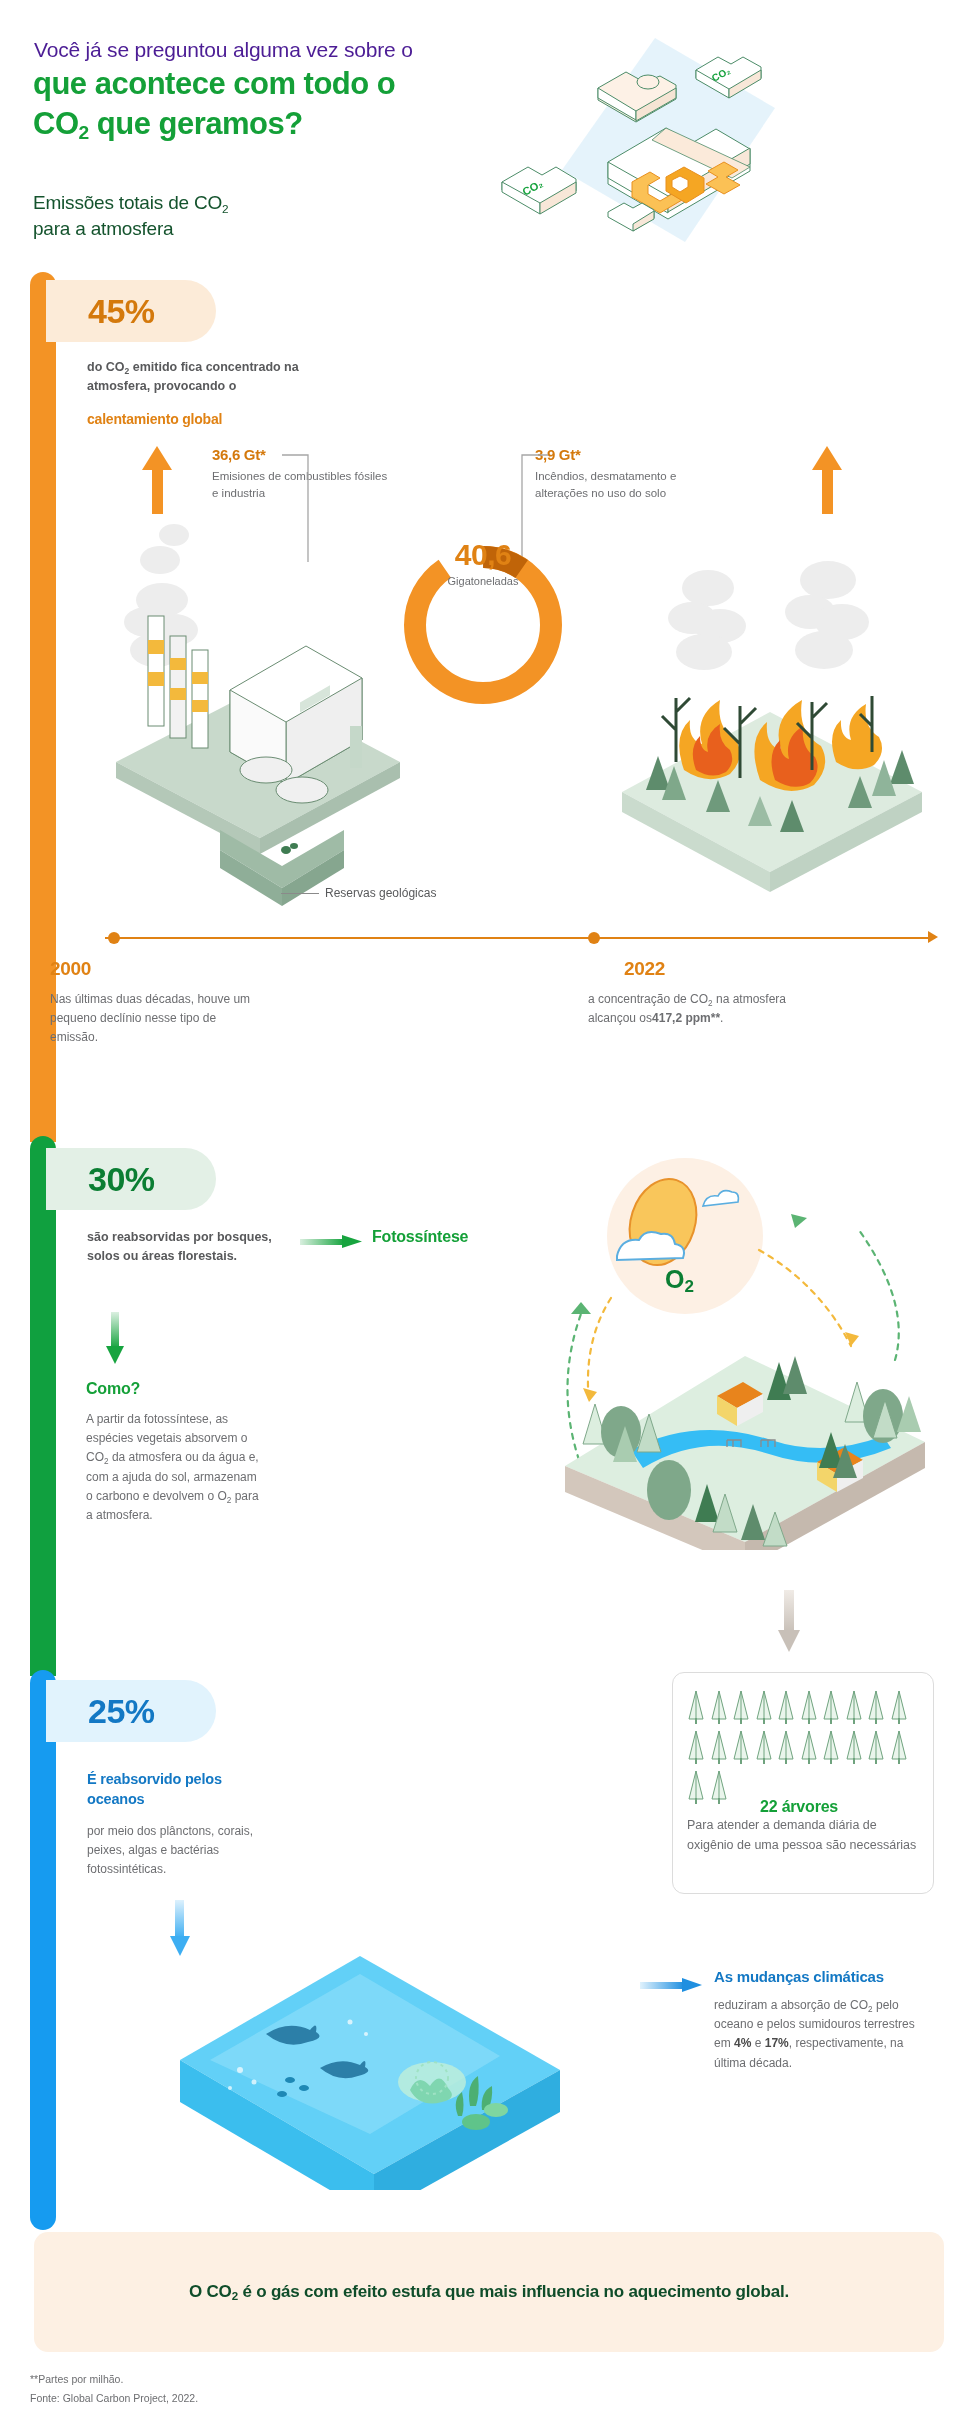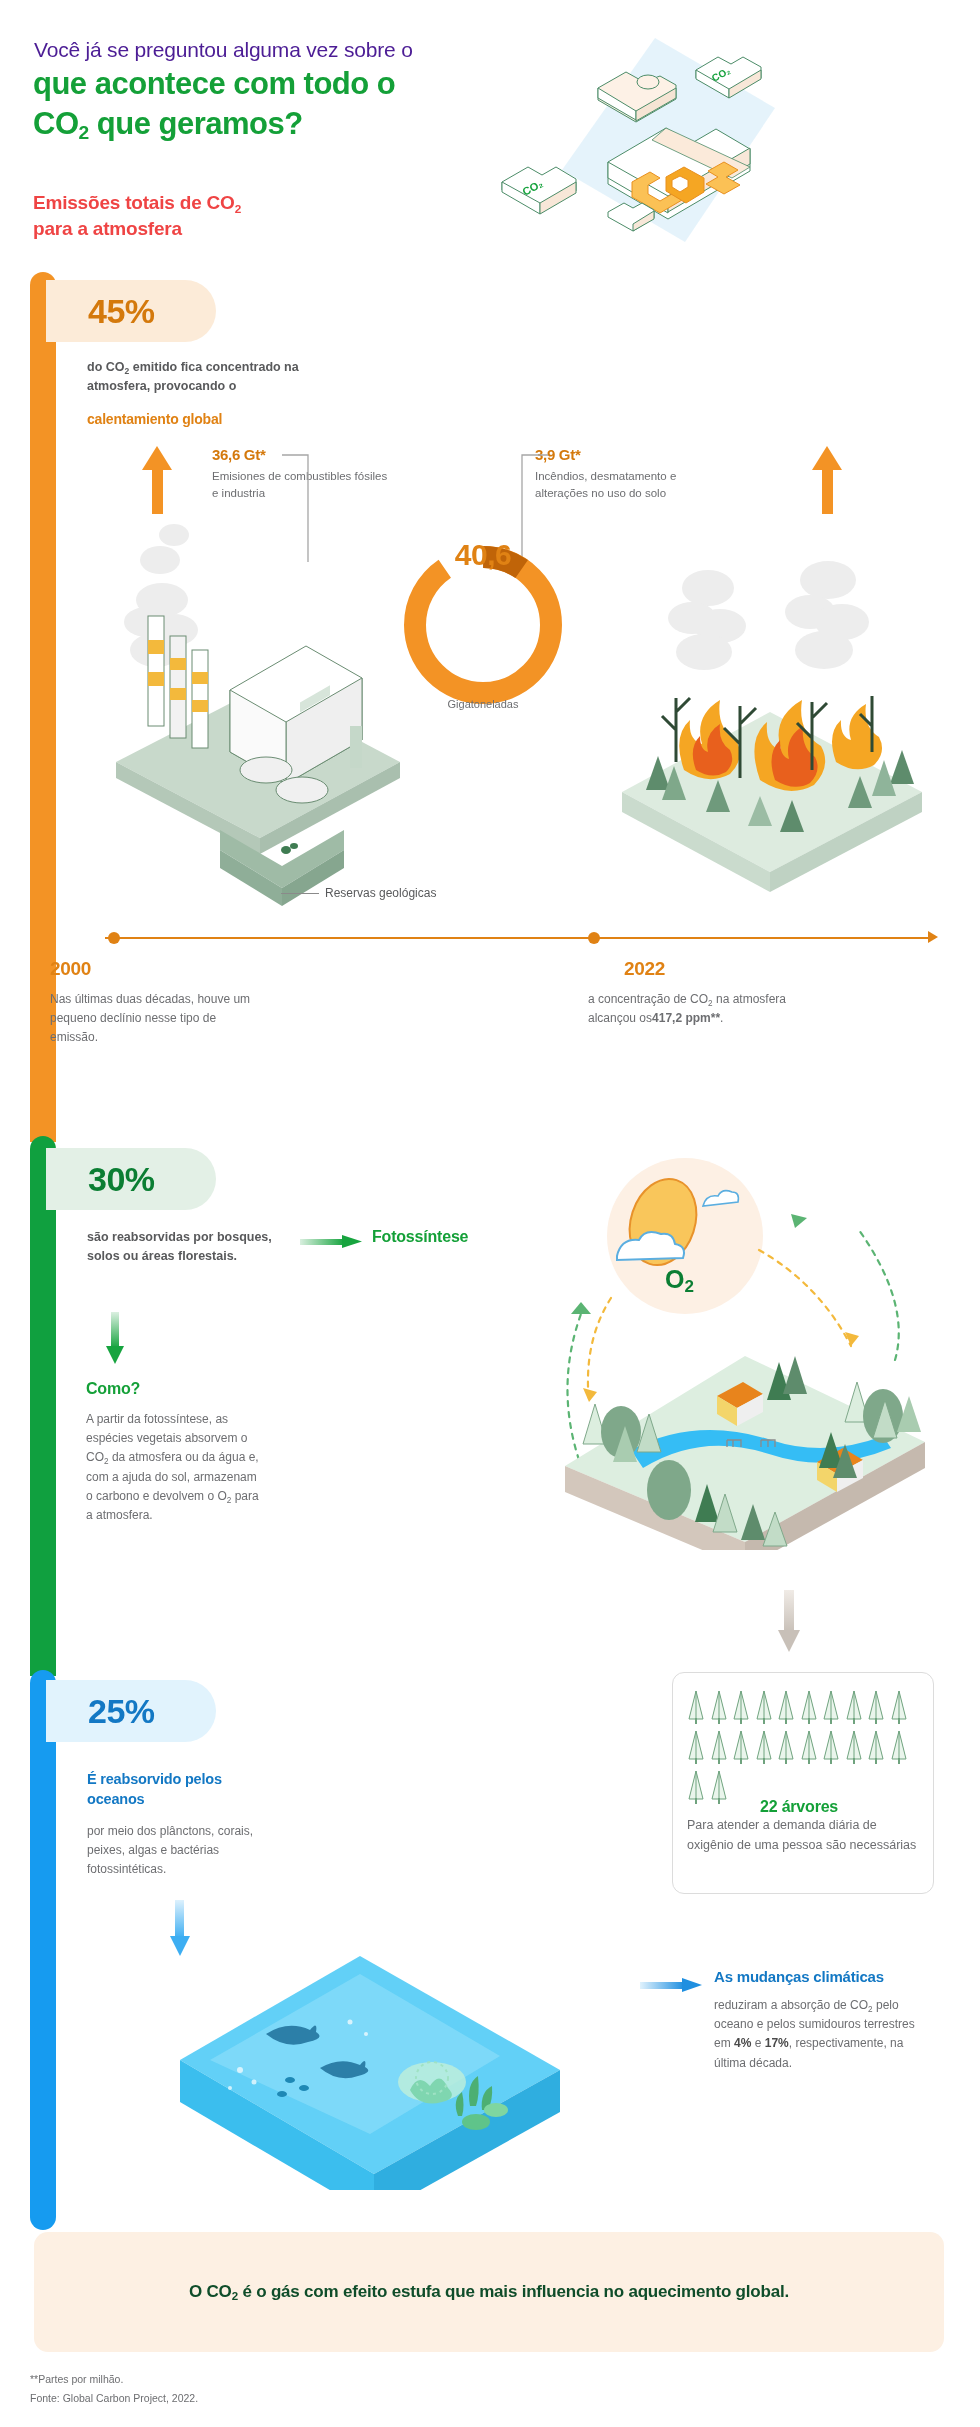--- a/index.html
+++ b/index.html
@@ -22,21 +22,21 @@
     font-size: 21px; color: #4c1d95; letter-spacing: -0.2px;
   }
   .hdr-title {
     position: absolute; left: 33px; top: 64px;
     font-size: 31px; font-weight: bold; color: #14A038;
     line-height: 1.28; letter-spacing: -0.5px;
   }
   .hdr-title sub { font-size: 0.62em; vertical-align: baseline; position: relative; top: 5px; }
   .hdr-sub {
     position: absolute; left: 33px; top: 190px;
-    font-size: 19px; font-weight: bold; color: #ef4444;
+    font-size: 19px; font-weight: normal; color: #14532d;
     line-height: 1.38; letter-spacing: -0.2px;
   }
   .hdr-sub sub { font-size: 0.62em; vertical-align: baseline; position: relative; top: 4px; }
 
   .hero { position: absolute; left: 480px; top: 30px; width: 300px; height: 220px; }
 
   
   .rail { position: absolute; left: 30px; width: 26px; }
   .rail-orange { top: 272px;  height: 870px;  background: #F39325; border-radius: 13px 13px 0 0; }
   .rail-green  { top: 1136px; height: 540px;  background: #10A03F; border-radius: 13px 13px 0 0; }
@@ -69,21 +69,21 @@
   
   .callout-head { font-size: 15px; font-weight: bold; color: #D4790C; letter-spacing: -0.3px; margin-bottom: 5px; margin-top: 8px; }
   .callout-body { font-size: 11.5px; line-height: 1.45; color: #6D6E71; }
   .co-left  { left: 212px; top: 438px; width: 180px; }
   .co-right { left: 535px; top: 438px; width: 180px; }
 
   
   .donut { position: absolute; left: 398px; top: 540px; width: 170px; height: 170px; }
   .donut-center {
     position: absolute; left: 0; top: 0; width: 170px; height: 170px;
-    display: flex; flex-direction: column; align-items: center; justify-content: space-between;
+    display: flex; flex-direction: column; align-items: center; justify-content: flex-start;
   }
   .donut-val { font-size: 30px; font-weight: bold; color: #E08214; letter-spacing: -0.5px; line-height: 1; }
   .donut-cap { font-size: 11px; color: #6D6E71; margin-top: 5px; }
 
   
   .scene { position: absolute; }
   .factory-scene { left: 100px; top: 440px; width: 310px; height: 480px; }
   .fire-scene    { left: 600px; top: 440px; width: 340px; height: 480px; }
   .reservas-lbl {
     position: absolute; left: 325px; top: 886px; font-size: 12px; color: #58595B;

